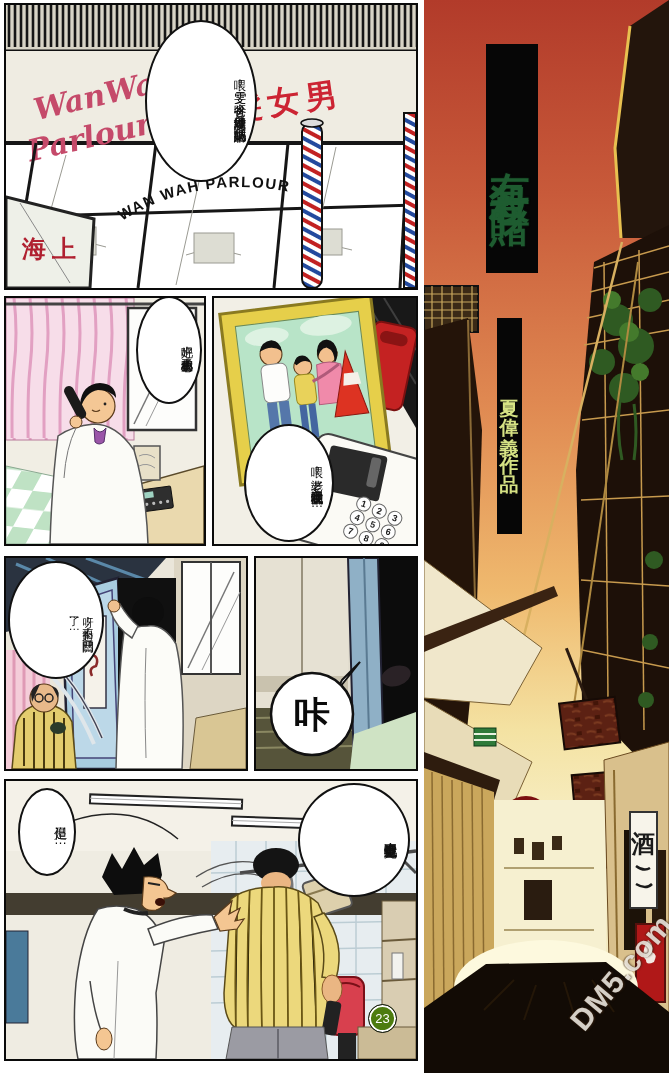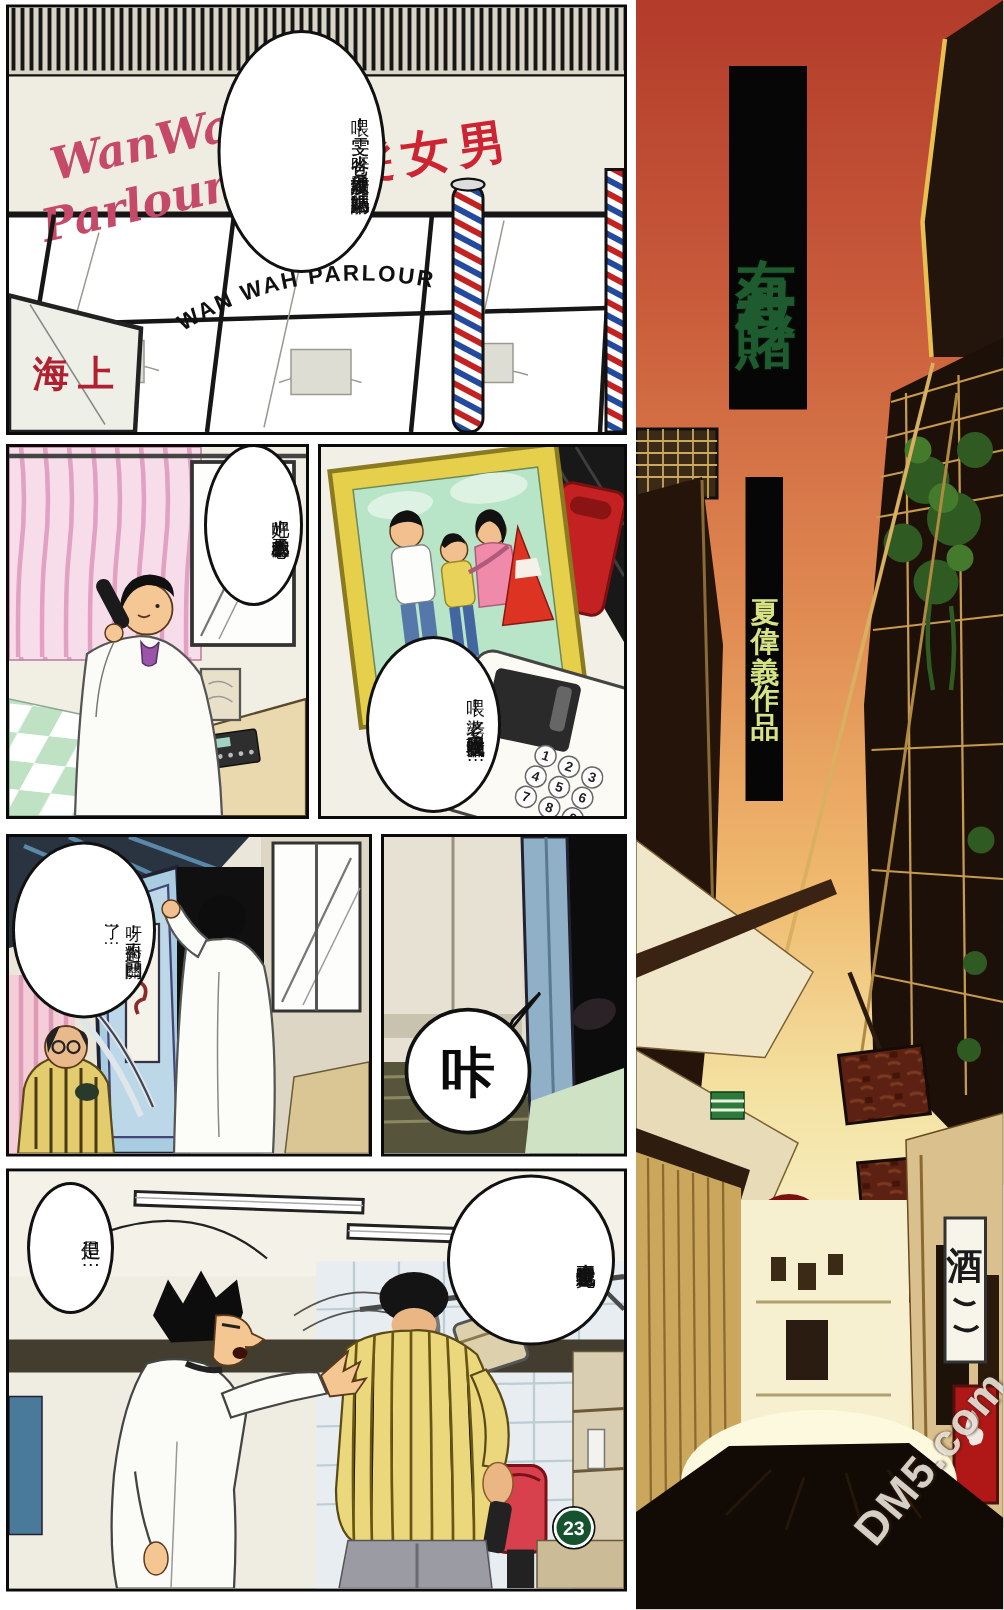--- a/index.html
+++ b/index.html
@@ -42,23 +42,23 @@
   #watermark{
     position:absolute;left:548px;top:948px;width:160px;
     transform:rotate(-50deg);transform-origin:center;
     font-size:30px;font-weight:bold;letter-spacing:1px;
     color:rgba(250,248,240,0.82);
     text-shadow:1px 1px 2px rgba(60,35,15,0.65),-1px -1px 1px rgba(60,35,15,0.4);
     pointer-events:none;
   }
   #page-badge{
     position:absolute;left:368px;top:1004px;width:27px;height:27px;
-    background:#14532d;border:1.5px solid #101010;border-radius:50%;
+    background:#4d7c0f;border:1.5px solid #101010;border-radius:50%;
     box-shadow:inset 0 0 0 2px #ffffff;
-    color:#fff;font-size:13px;font-weight:bold;
+    color:#fff;font-size:13px;font-weight:normal;
     display:flex;align-items:center;justify-content:center;
   }
 </style>
 </head>
 <body>
 
 <div id="comic-page">
 
   <div class="panel" style="left:4px;top:3px;width:414px;height:287px;">
     <svg viewBox="0 0 410 283" width="410" height="283">

